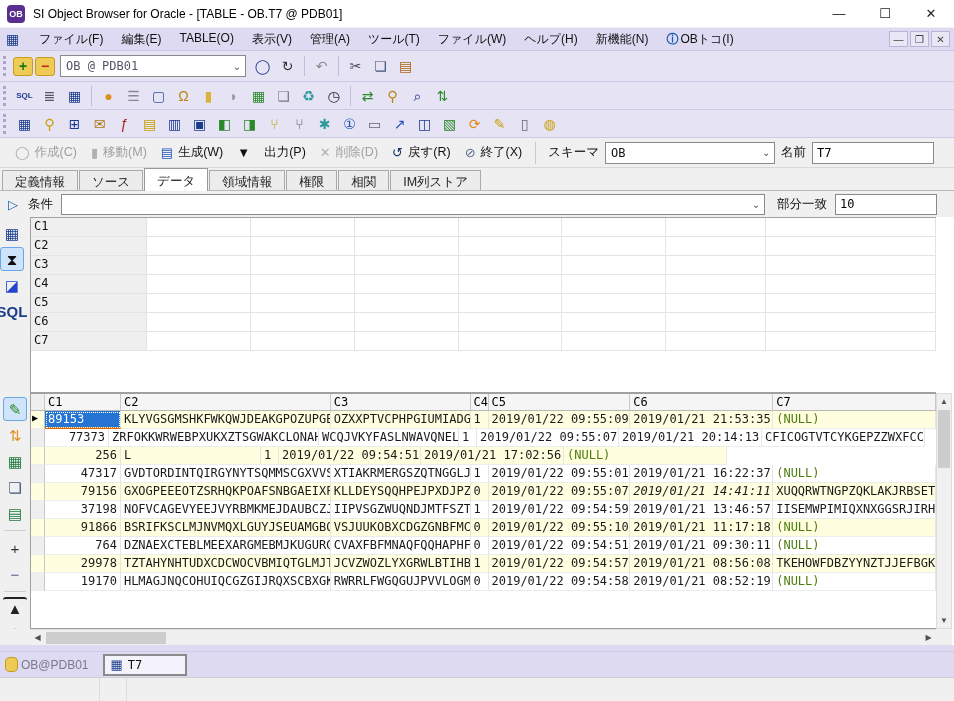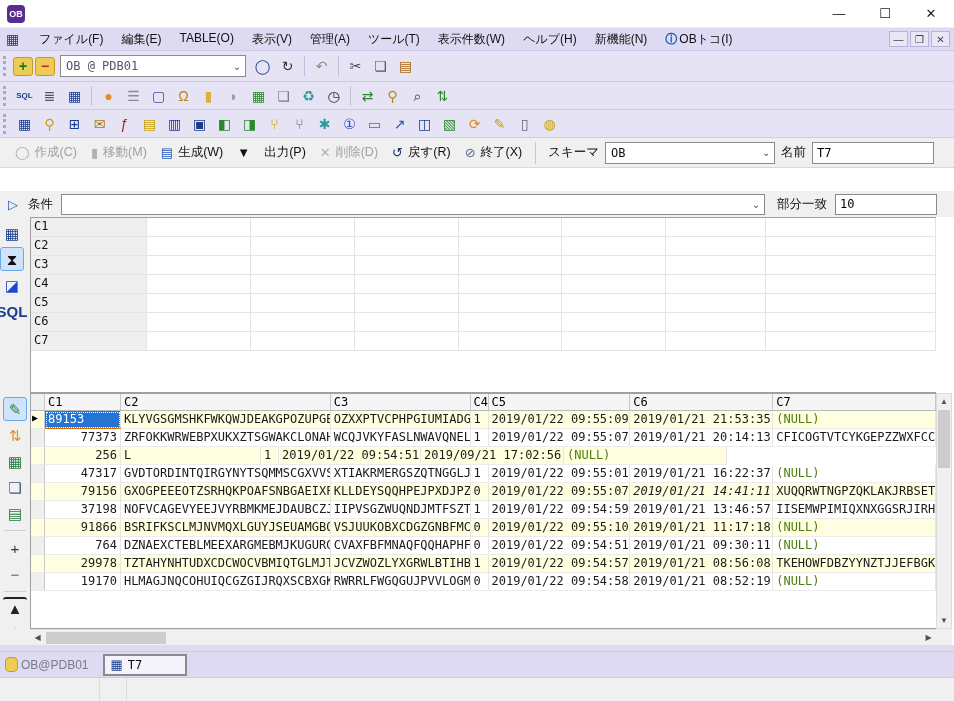--- a/index.html
+++ b/index.html
@@ -141,37 +141,38 @@
   .st-seg2{width:27px;height:100%;border-right:1px solid #dcdcdc;}
   .st-text{padding-left:6px;}
 </style>
 </head>
 <body>
 
 <div class="win">
 
   <div class="titlebar">
     <div class="appicon">OB</div>
+    <div class="title-text">SI Object Browser for Oracle - [TABLE - OB.T7 @ PDB01]</div>
     <div class="win-controls">
       <div class="win-btn">—</div>
       <div class="win-btn">☐</div>
       <div class="win-btn">✕</div>
     </div>
   </div>
 
   <div class="menubar">
     <div class="mdi-icon">▦</div>
     <div id="menu-items" style="display:flex;">
         <span class="menu-item">ファイル(F)</span>
         <span class="menu-item">編集(E)</span>
         <span class="menu-item">TABLE(O)</span>
         <span class="menu-item">表示(V)</span>
         <span class="menu-item">管理(A)</span>
         <span class="menu-item">ツール(T)</span>
-        <span class="menu-item">表示件数(W)</span>
+        <span class="menu-item">ファイル(W)</span>
         <span class="menu-item">ヘルプ(H)</span>
         <span class="menu-item">新機能(N)</span>
         <span class="menu-item"><span class="info-glyph">ⓘ</span>OBトコ(I)</span>
       </div>
     <div class="menu-right">
       <div class="mdi-btn">—</div>
       <div class="mdi-btn">❐</div>
       <div class="mdi-btn">✕</div>
     </div>
   </div>
@@ -287,20 +288,31 @@
     <div class="act-sep"></div>
     <span class="act-label">スキーマ</span>
     <div class="combo schema-combo">
       <span class="val mono" style="color:#111">OB</span>
       <span class="arrow">⌄</span>
     </div>
     <span class="act-label">名前</span>
     <input class="name-input" value="T7" style="">
   </div>
 
+  <div class="tabstrip">
+      <div id="tabs" style="display:flex;align-items:flex-end;">
+        <div class="tab">定義情報</div>
+        <div class="tab">ソース</div>
+        <div class="tab active">データ</div>
+        <div class="tab">領域情報</div>
+        <div class="tab">権限</div>
+        <div class="tab">相関</div>
+        <div class="tab">IM列ストア</div>
+      </div>
+    </div>
 
   <div class="condrow">
     <div class="play-icon">▷</div>
     <span class="cond-label">条件</span>
     <div class="combo cond-combo">
       <span class="val mono"></span>
       <span class="arrow">⌄</span>
     </div>
     <span class="count-label">部分一致</span>
     <input class="count-input" value="10" style="">
@@ -418,35 +430,35 @@
           <div class="dg-cell num selected" style="width: 76px;">89153</div>
           <div class="dg-cell" style="width: 210px;">KLYVGSGMSHKFWKQWJDEAKGPOZUPGBP</div>
           <div class="dg-cell" style="width: 140px;">OZXXPTVCPHPGIUMIADGL</div>
           <div class="dg-cell" style="width: 18px;">1</div>
           <div class="dg-cell" style="width: 142px;">2019/01/22 09:55:09</div>
           <div class="dg-cell" style="width: 143px;">2019/01/21 21:53:35</div>
           <div class="dg-cell nullv" style="width: 163px;">(NULL)</div>
         </div>
         <div class="dg-row">
           <div class="dg-cell marker" style="width: 14px;"></div>
-          <div class="dg-cell num" style="width: 76px;">77373</div>
+          <div class="dg-cell num" style="width: 64px;">77373</div>
           <div class="dg-cell" style="width: 210px;">ZRFOKKWRWEBPXUKXZTSGWAKCLONAHV</div>
           <div class="dg-cell" style="width: 140px;">WCQJVKYFASLNWAVQNELC</div>
           <div class="dg-cell" style="width: 18px;">1</div>
           <div class="dg-cell" style="width: 142px;">2019/01/22 09:55:07</div>
           <div class="dg-cell" style="width: 143px;">2019/01/21 20:14:13</div>
           <div class="dg-cell" style="width: 163px;">CFICOGTVTCYKGEPZZWXFCCJ</div>
         </div>
         <div class="dg-row alt">
           <div class="dg-cell marker" style="width: 14px;"></div>
           <div class="dg-cell num" style="width: 76px;">256</div>
           <div class="dg-cell" style="width: 140px;">L</div>
           <div class="dg-cell" style="width: 18px;">1</div>
           <div class="dg-cell" style="width: 142px;">2019/01/22 09:54:51</div>
-          <div class="dg-cell" style="width: 143px;">2019/09/21 17:02:56</div>
+          <div class="dg-cell" style="width: 143px;">2019/01/21 17:02:56</div>
           <div class="dg-cell nullv" style="width: 163px;">(NULL)</div>
         </div>
         <div class="dg-row">
           <div class="dg-cell marker" style="width: 14px;"></div>
           <div class="dg-cell num" style="width: 76px;">47317</div>
           <div class="dg-cell" style="width: 210px;">GVDTORDINTQIRGYNYTSQMMSCGXVVSJ</div>
           <div class="dg-cell" style="width: 140px;">XTIAKRMERGSZQTNGGLJF</div>
           <div class="dg-cell" style="width: 18px;">1</div>
           <div class="dg-cell" style="width: 142px;">2019/01/22 09:55:01</div>
           <div class="dg-cell" style="width: 143px;">2019/01/21 16:22:37</div>

